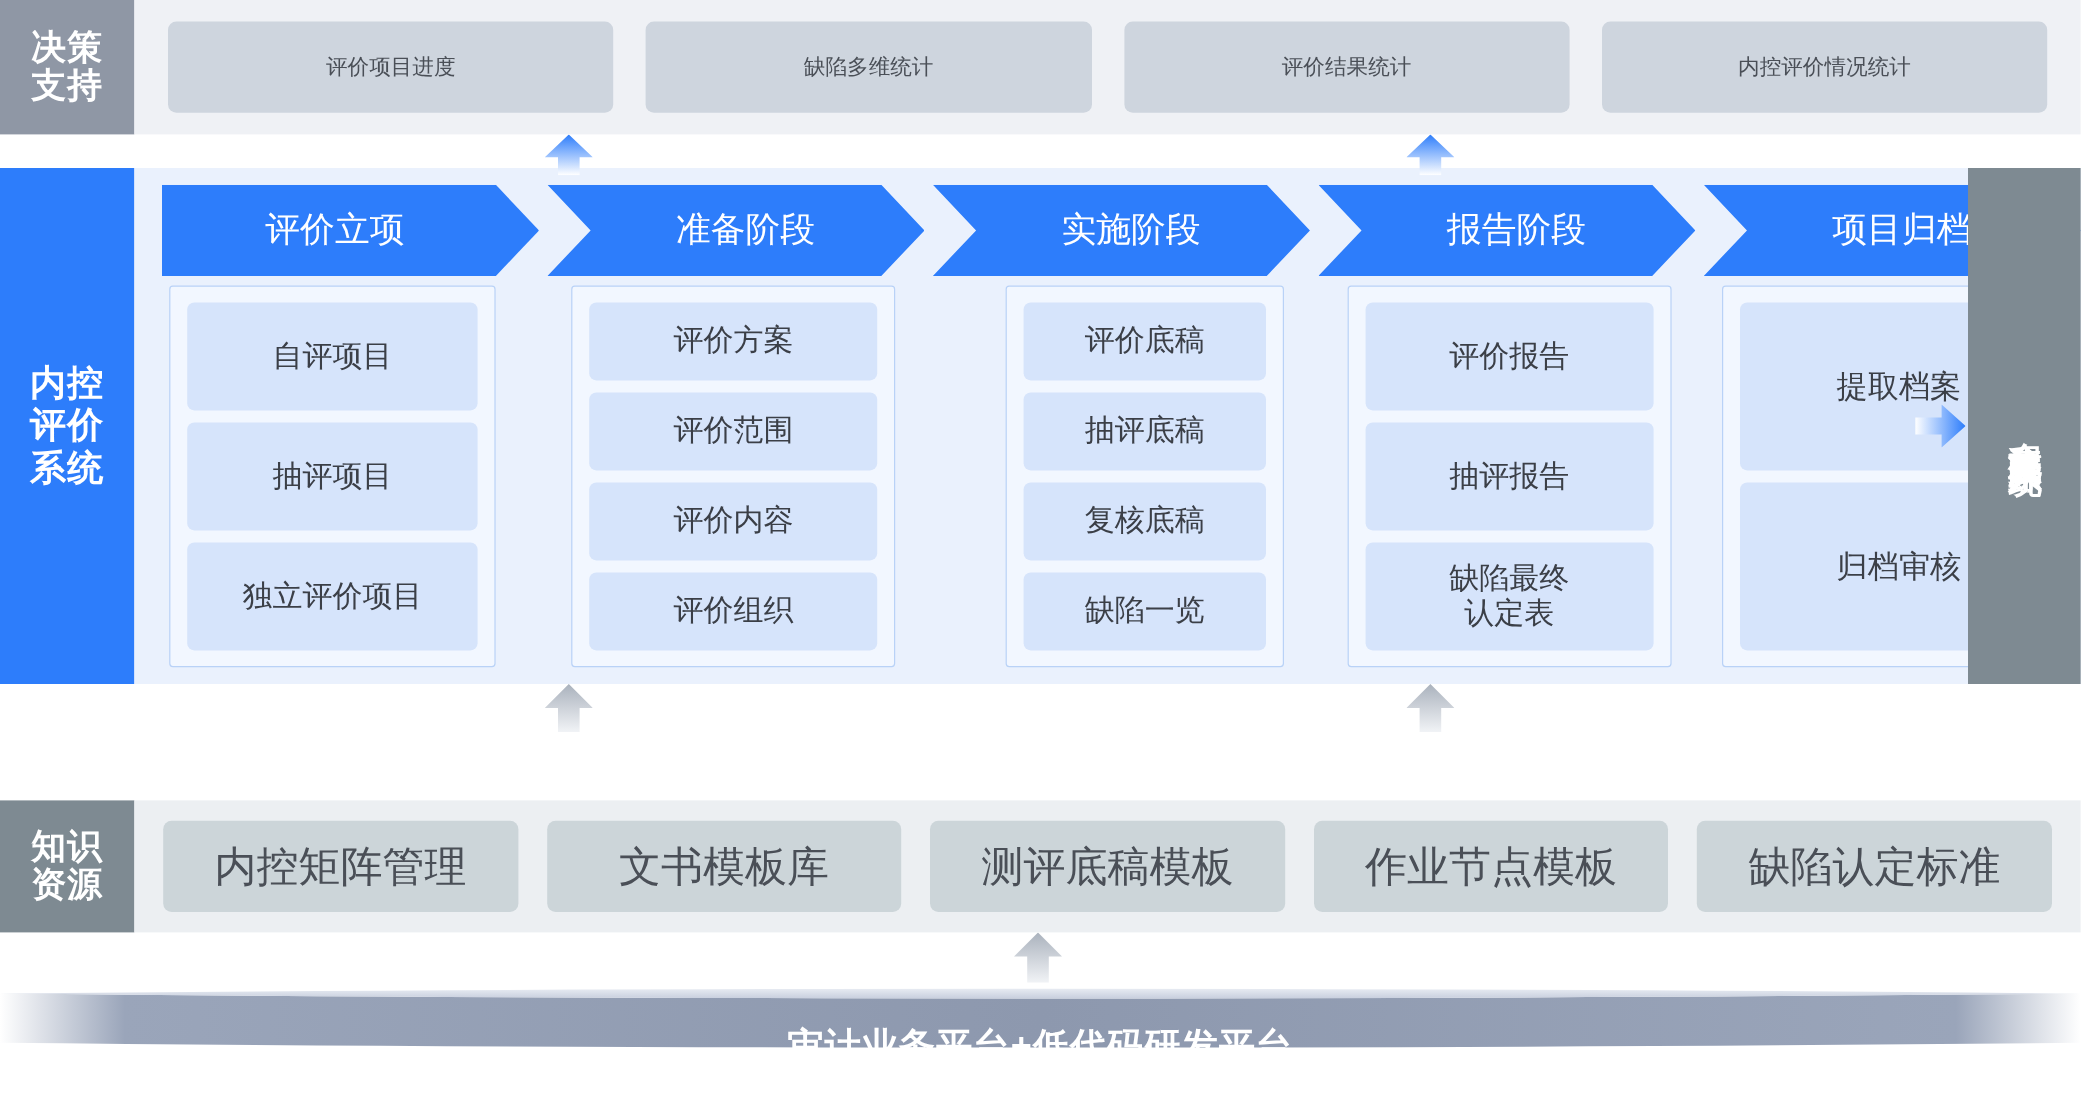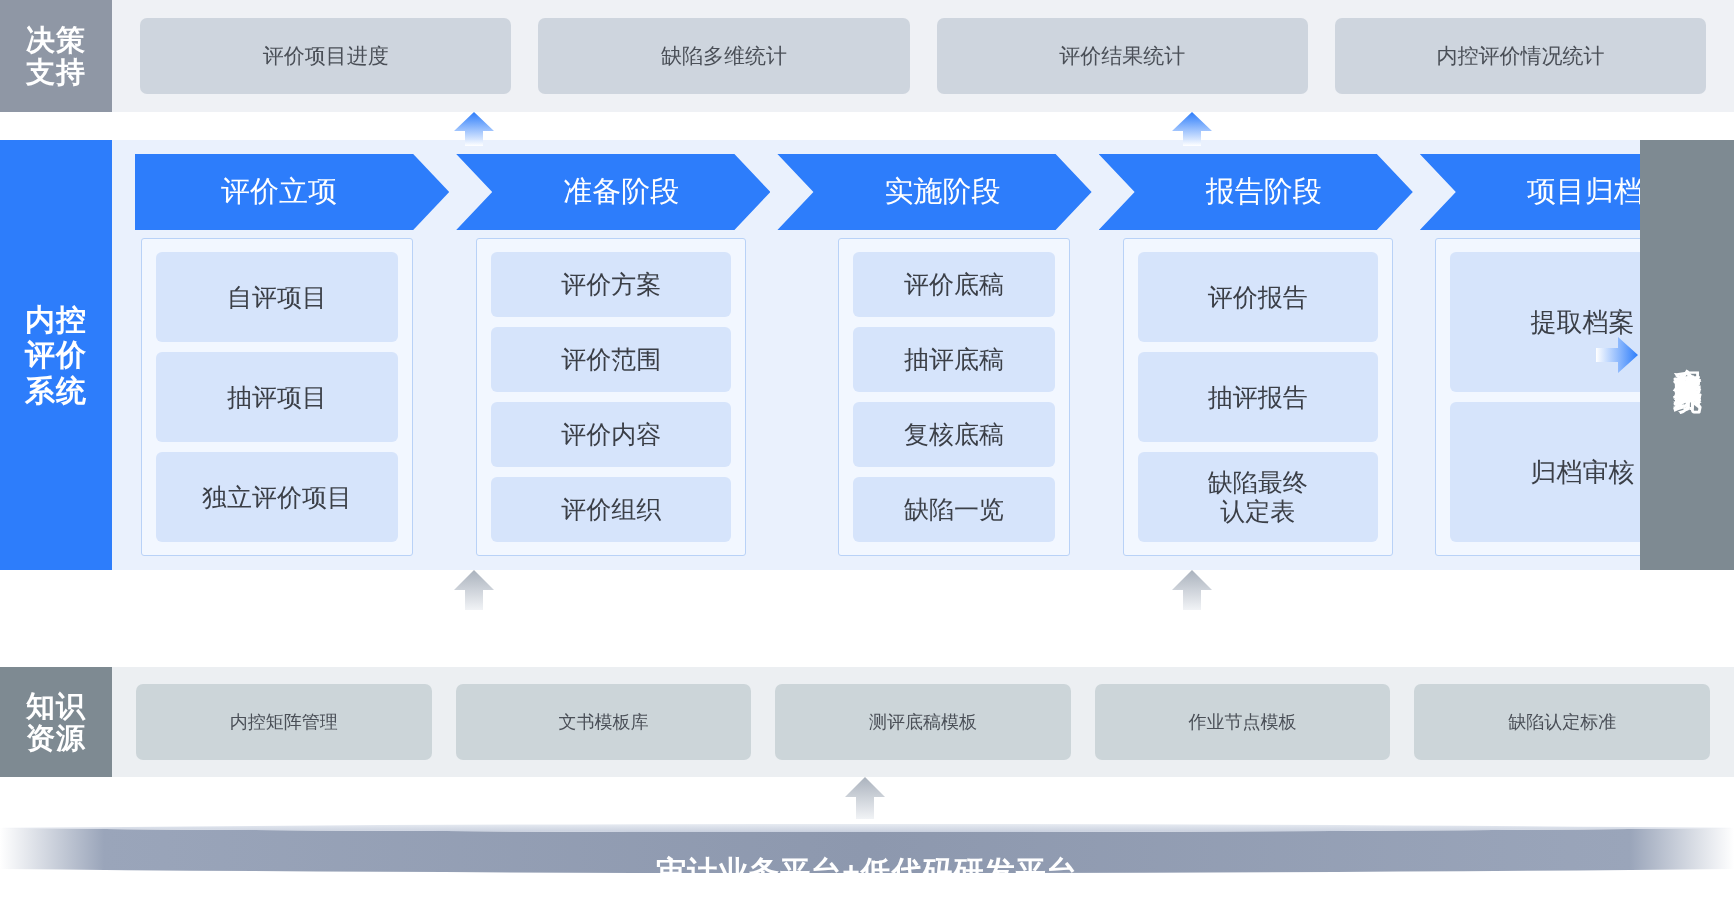--- a/index.html
+++ b/index.html
@@ -26,21 +26,21 @@
   .side-label.gray-dark { background: #7e8a92; }
   .band-decision .strip {
     flex: 1; background: #eff1f5;
     display: flex; align-items: center; gap: 27px;
     padding: 0 28px;
   }
   .chip-gray {
     flex: 1; height: 76px; border-radius: 7px;
     background: #ced5de;
     display: flex; align-items: center; justify-content: center;
-    color: #4a4f57; font-size: 21px;
+    color: #4a4f57; font-size: 18px;
   }
 
   
   .band-middle {
     position: absolute; left: 0; top: 140px; width: 1734px; height: 430px;
     display: flex; align-items: stretch;
   }
   .side-label.blue {
     background: #2d7dfb; width: 112px; flex: 0 0 112px;
     font-size: 30px; line-height: 1.18;
@@ -116,21 +116,21 @@
   }
   .band-knowledge .strip {
     flex: 1; background: #eceff2;
     display: flex; align-items: center; gap: 24px;
     padding: 0 24px;
   }
   .chip-gray2 {
     flex: 1; height: 76px; border-radius: 7px;
     background: #ccd5d9;
     display: flex; align-items: center; justify-content: center;
-    color: #4a4f57; font-size: 18px;
+    color: #4a4f57; font-size: 35px;
   }
 
   
   .platform { position: absolute; left: 0; top: 806px; width: 1734px; height: 108px; }
   .platform .ptext {
     position: absolute; left: 0; right: 0; top: 46px;
     text-align: center; color: #ffffff;
     font-weight: bold; font-size: 30px; letter-spacing: 1px;
     z-index: 3;
   }

